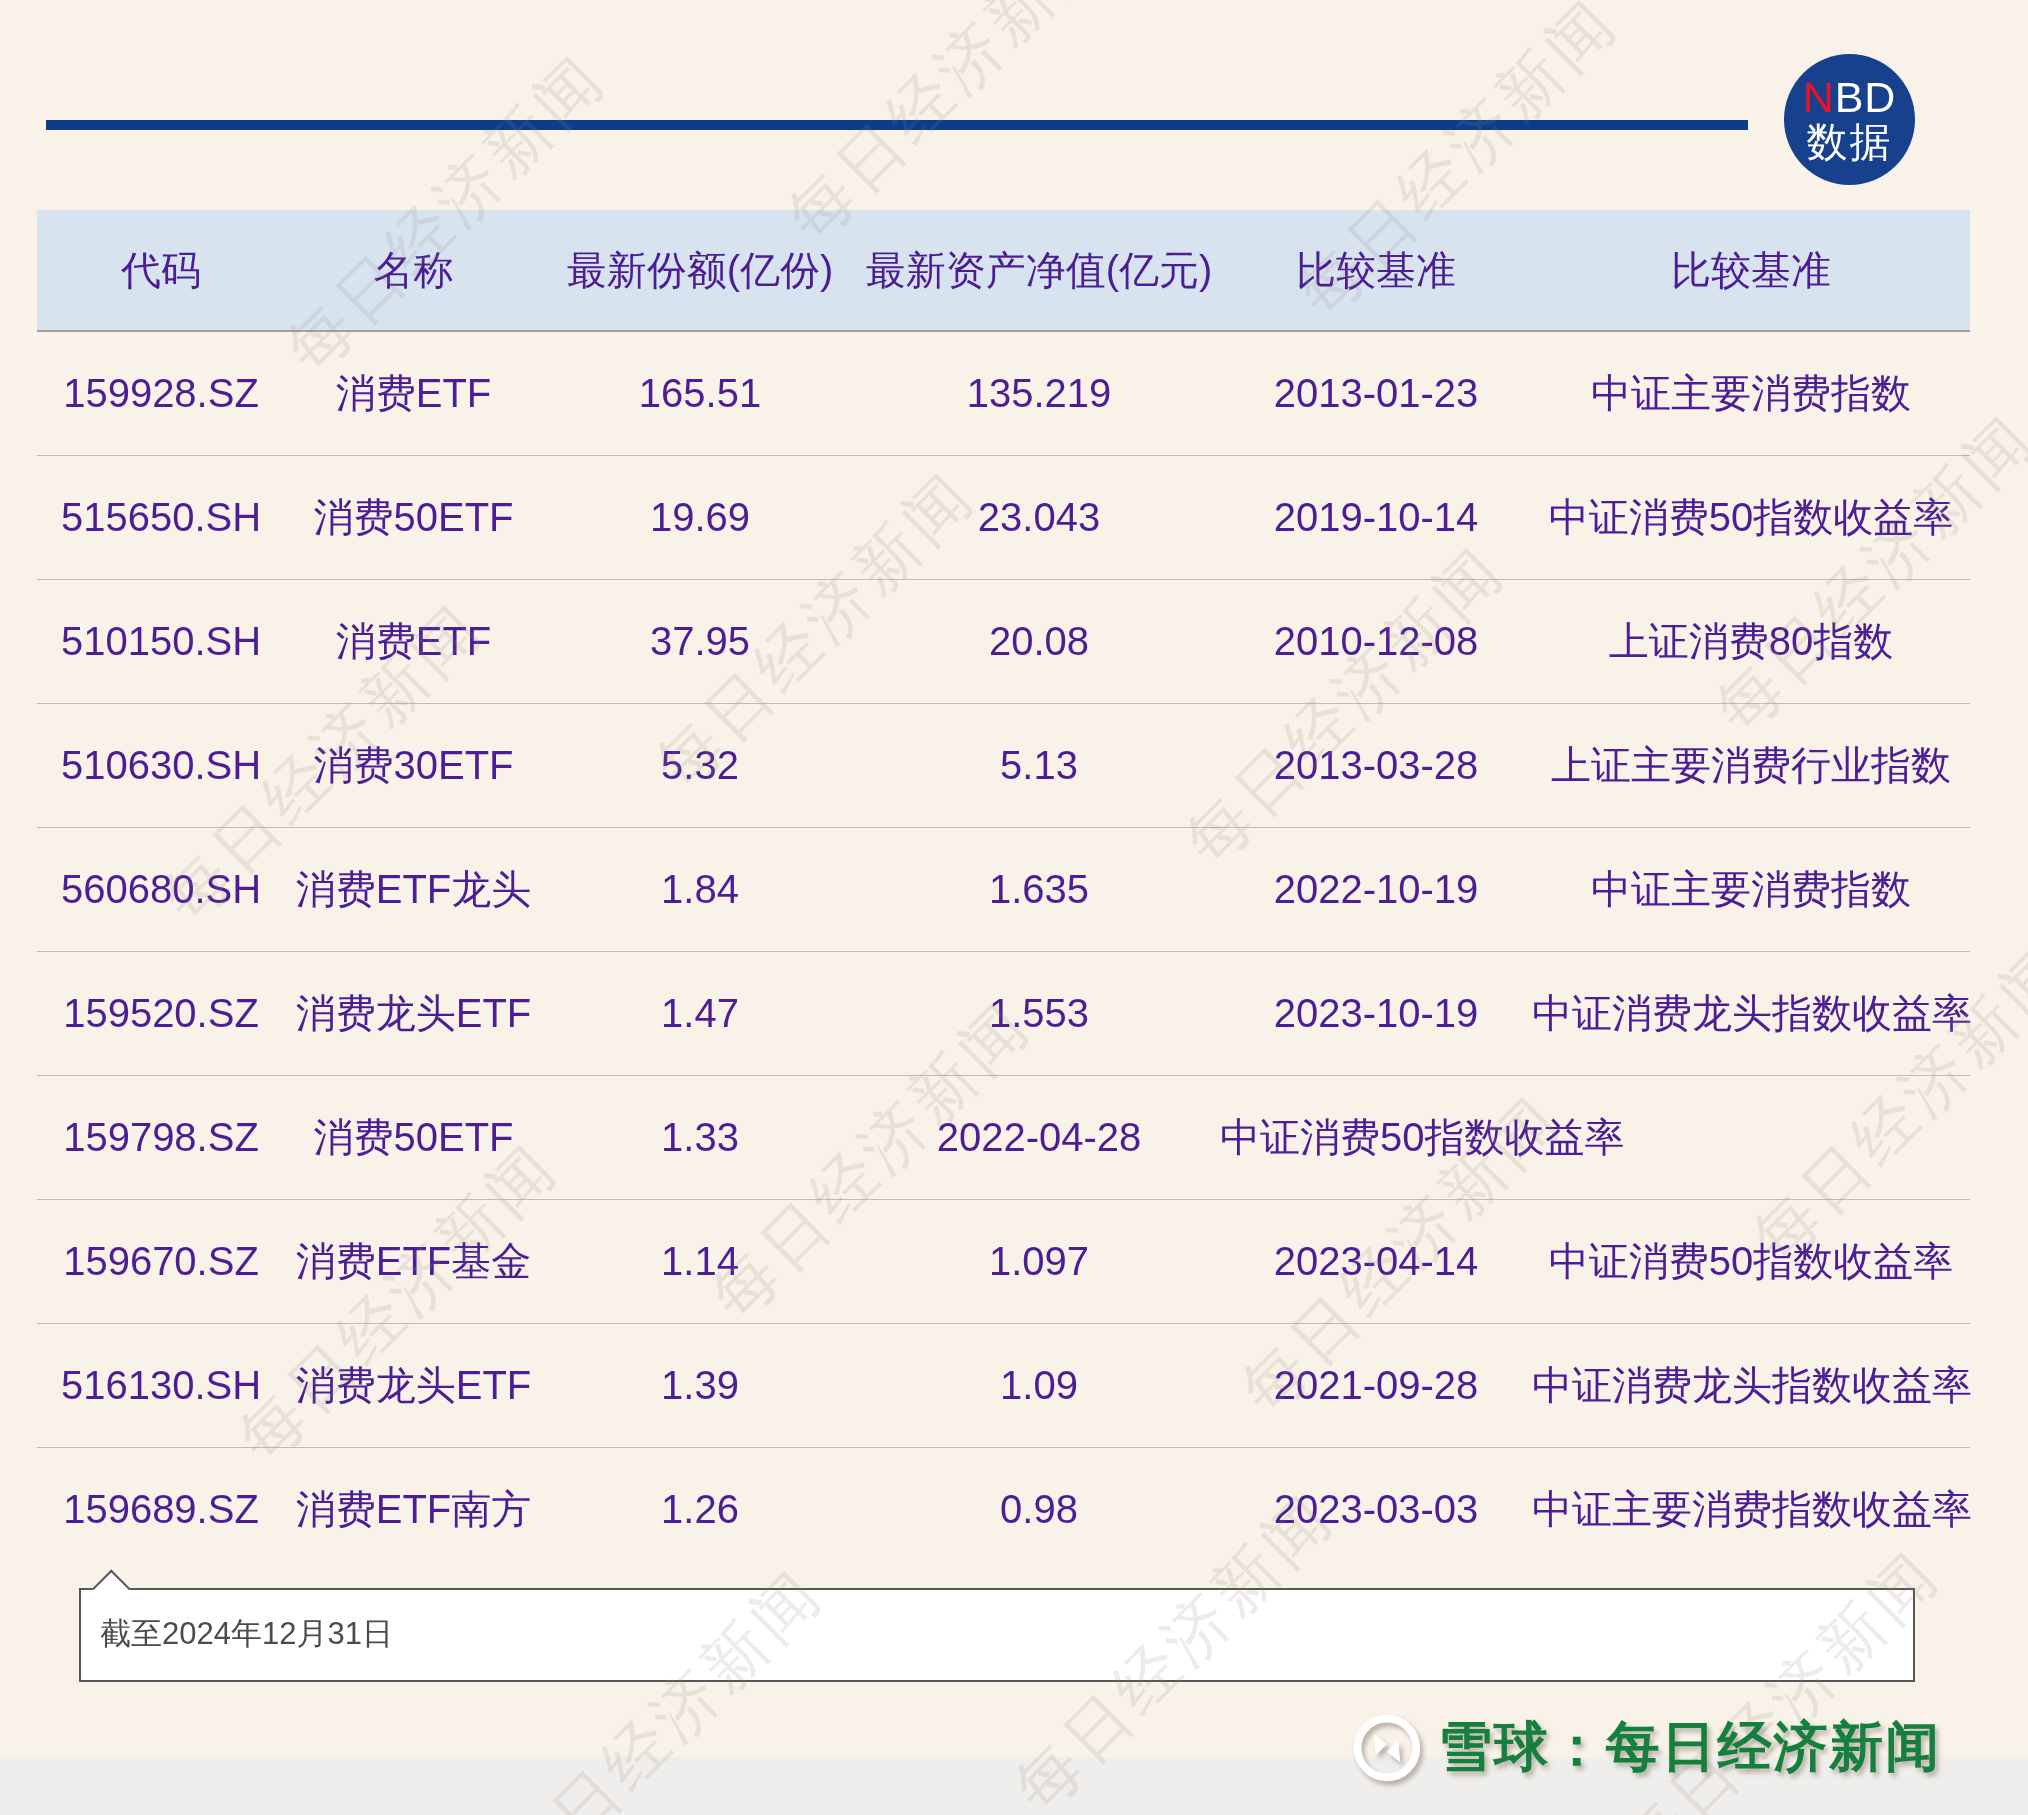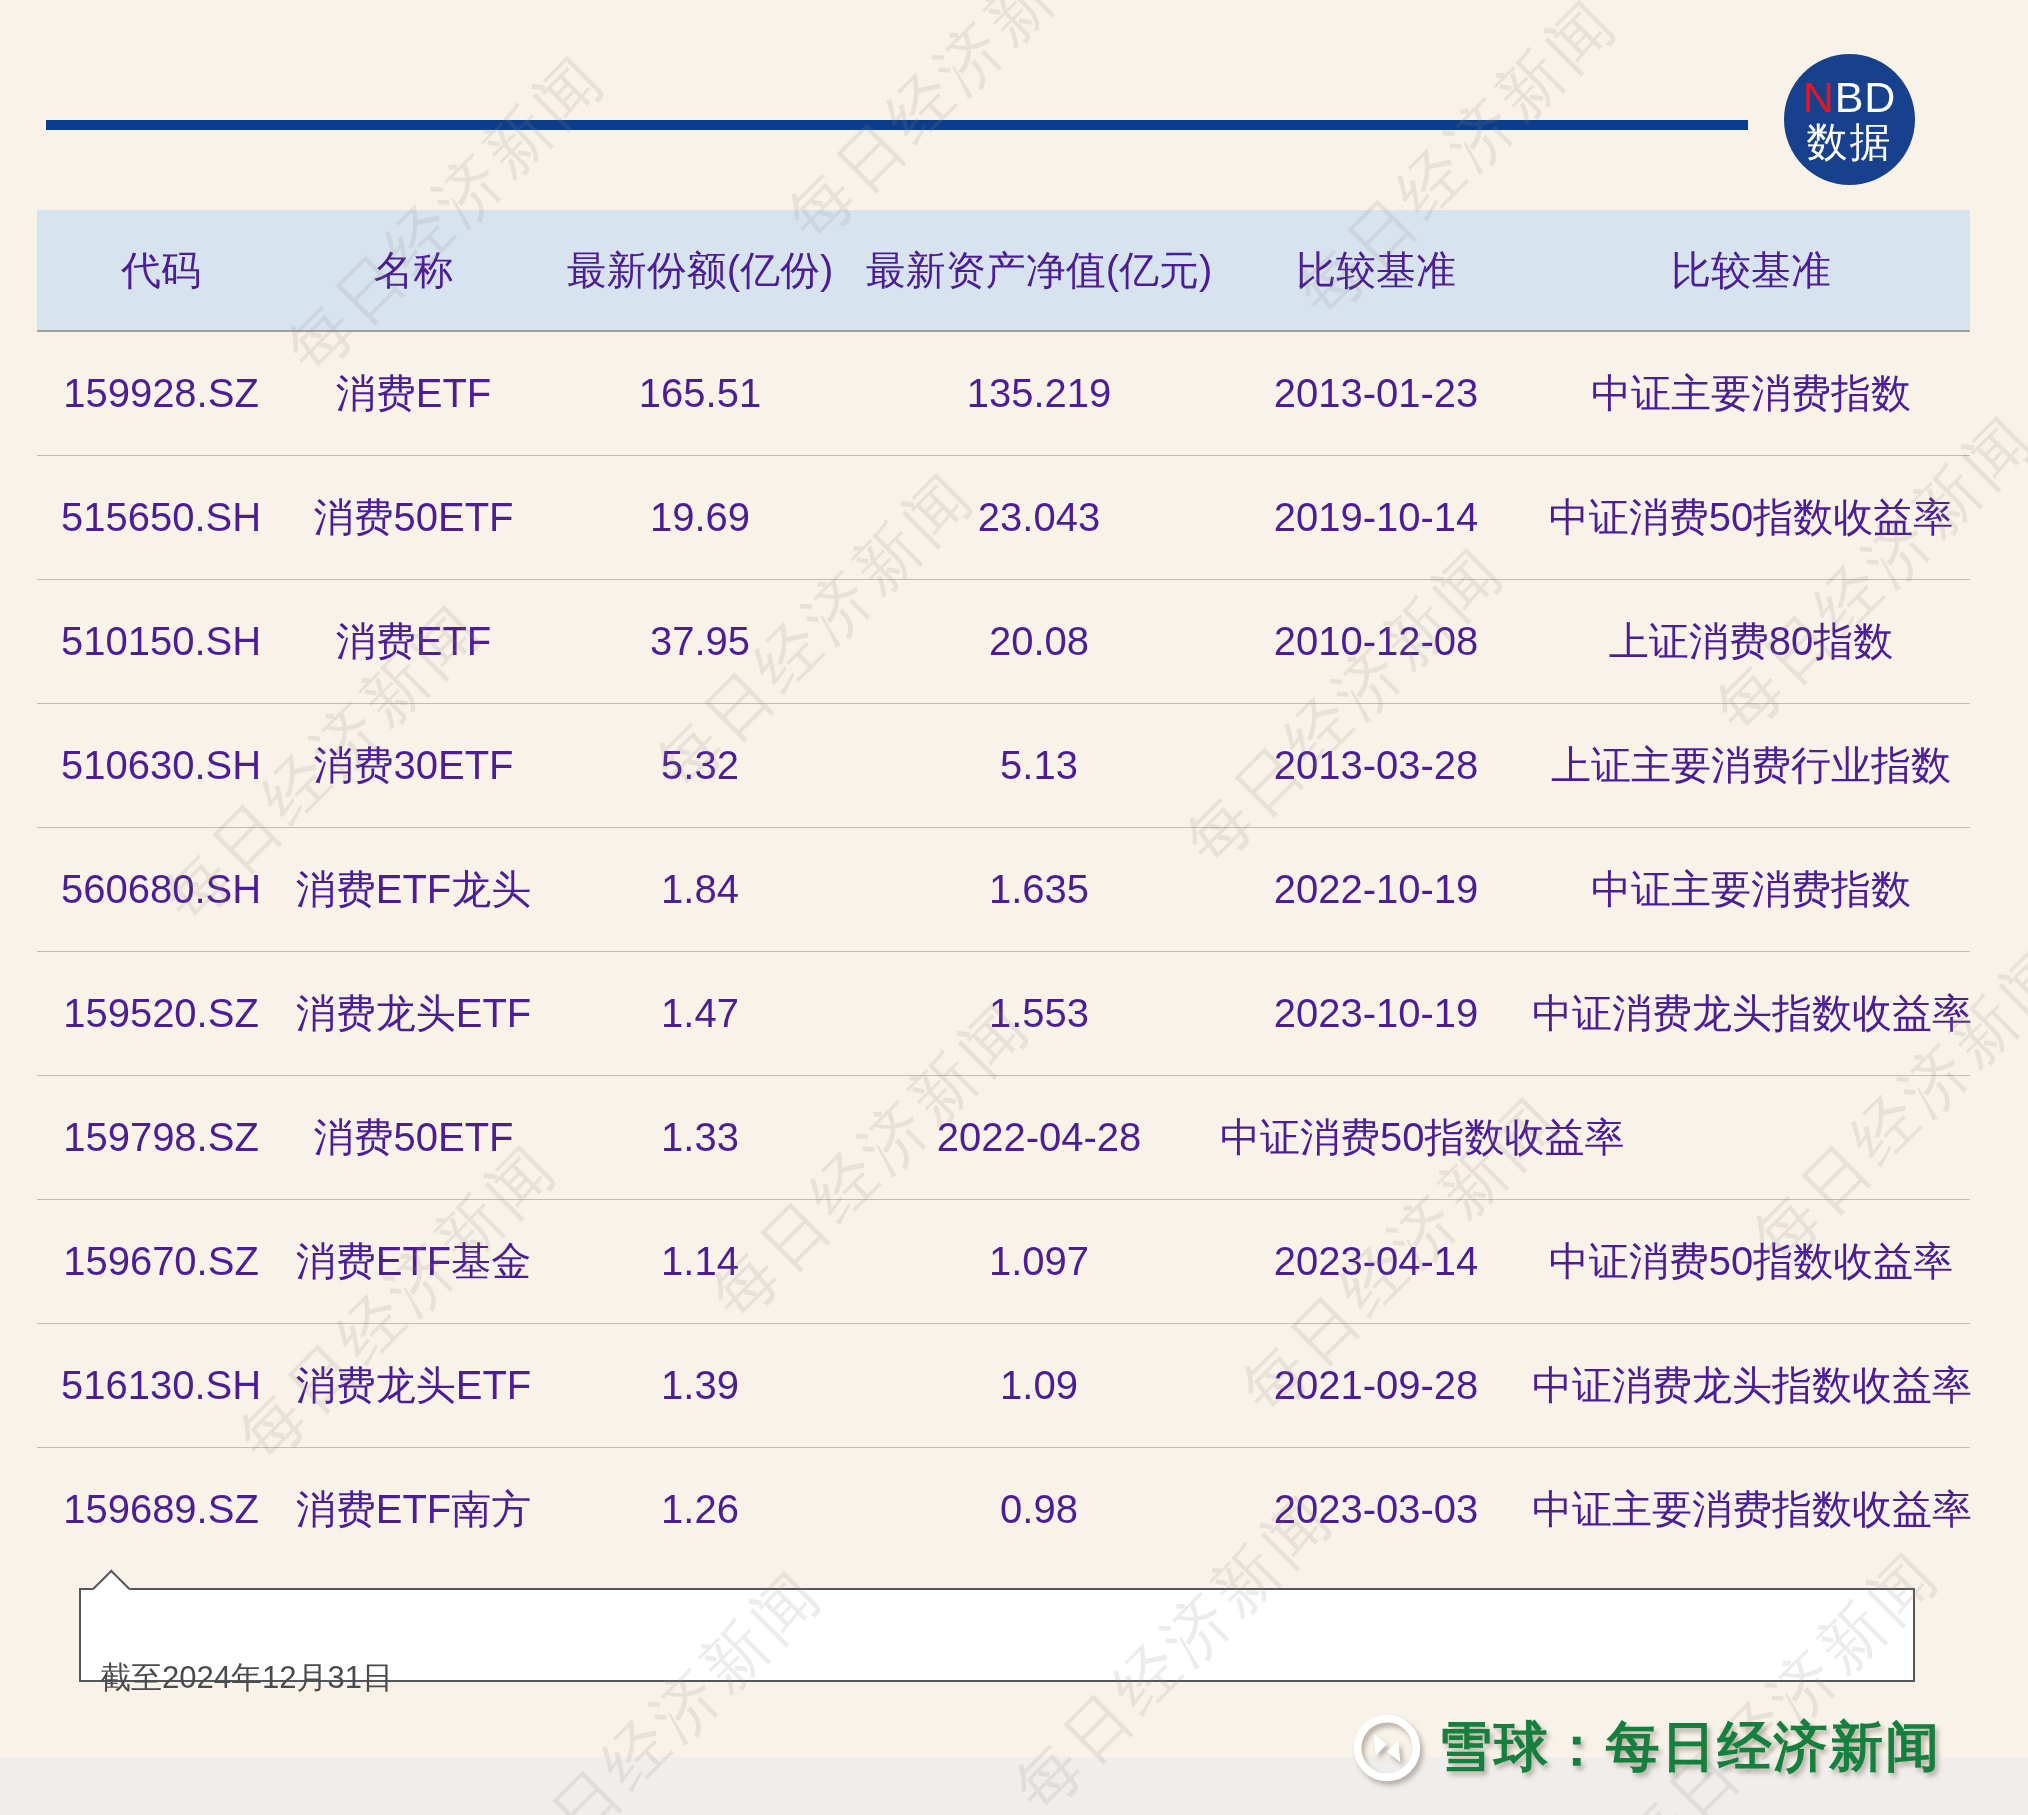--- a/index.html
+++ b/index.html
@@ -62,21 +62,20 @@
     position:absolute;left:79px;top:1588px;width:1836px;height:94px;
     background:#ffffff;border:2.8px solid #55565a;box-sizing:border-box;
     z-index:3;
   }
   .note-box .note-text{
     display:block;
     padding-left:19px;
     line-height:87px;
     font-size:31px;
     color:#4a4b4d;
-    margin-top:44px;
   }
   .note-arrow{
     position:absolute;left:98px;top:1575px;width:24.6px;height:24.6px;
     background:#ffffff;
     border-left:2.8px solid #55565a;border-top:2.8px solid #55565a;
     transform:rotate(45deg);
     z-index:4;
   }
   
   .wm-layer{position:absolute;left:0;top:0;width:2029px;height:1815px;z-index:4;pointer-events:none;}

